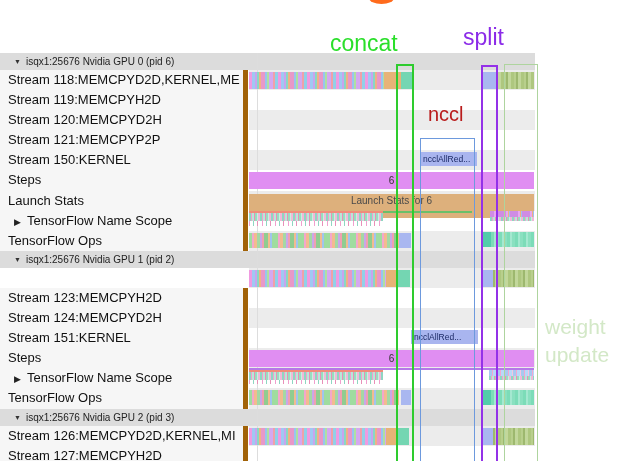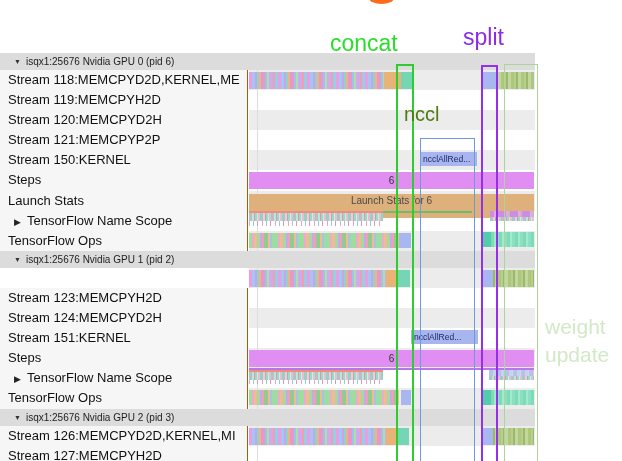--- a/index.html
+++ b/index.html
@@ -12,21 +12,21 @@
   #trace{position:absolute;left:0;top:53px;width:622px;}
   .section-header{
     position:relative;height:17px;width:535px;background:#dcdcdc;
     font-size:10px;color:#222;line-height:17px;white-space:nowrap;
     padding-left:14px;box-sizing:border-box;
   }
   .section-header .tri{font-size:7px;color:#333;margin-right:5px;vertical-align:1px;}
   .row{position:relative;height:20.1px;}
   .row-label{
     position:absolute;left:0;top:0;width:248px;height:100%;
-    background:#f6f6f6;border-right:1px solid #a16207;box-sizing:border-box;
+    background:#f6f6f6;border-right:5px solid #a16207;box-sizing:border-box;
     font-size:13px;color:#111;line-height:20px;white-space:nowrap;
     overflow:hidden;padding-left:8px;
   }
   .row-label .arrow{font-size:9px;color:#222;margin:0 6px 0 6px;}
   .row-timeline{position:absolute;left:249px;top:0;width:286px;height:100%;}
   .row-timeline.gray{background:#ececec;}
   .row-timeline.white{background:#ffffff;}
   .gridline{position:absolute;left:257px;top:53px;width:1px;height:408px;background:#dddddd;z-index:1;}
   
   .seg{position:absolute;z-index:2;box-sizing:border-box;}
@@ -210,19 +210,19 @@
     </div>
   <div class="gridline"></div>
 
   <div id="box-concat" class="abox" style="left: 396px; top: 64px; width: 18px; height: 400px; border: 2px solid rgb(46, 204, 46);"></div>
   <div id="box-nccl" class="abox" style="left: 420px; top: 138px; width: 55px; height: 326px; border: 1.5px solid rgb(109, 153, 221);"></div>
   <div id="box-split" class="abox" style="left: 481px; top: 65px; width: 17px; height: 399px; border: 2px solid rgb(148, 49, 232);"></div>
   <div id="box-weight" class="abox" style="left: 504px; top: 64px; width: 34px; height: 400px; border: 1.5px solid rgb(174, 212, 158);"></div>
 
   <div id="lbl-concat" class="albl" style="left: 330px; top: 30px; color: rgb(42, 223, 42);">concat</div>
   <div id="lbl-split" class="albl" style="left: 463px; top: 24px; color: rgb(139, 43, 232);">split</div>
-  <div id="lbl-nccl" class="albl" style="left: 404px; top: 103px; color: #4d7c0f; text-align: center;">nccl</div>
+  <div id="lbl-nccl" class="albl" style="left: 428px; top: 103px; color: #b91c1c; text-align: center;">nccl</div>
   <div id="lbl-weight" class="albl" style="left: 545px; top: 313px; color: rgb(211, 232, 199);">
     <span>weight</span><br>
     <span>update</span>
   </div>
   <div id="cutoff-glyph" style="background: rgb(255, 107, 28);"></div>
 </div>
 
 </body></html>

